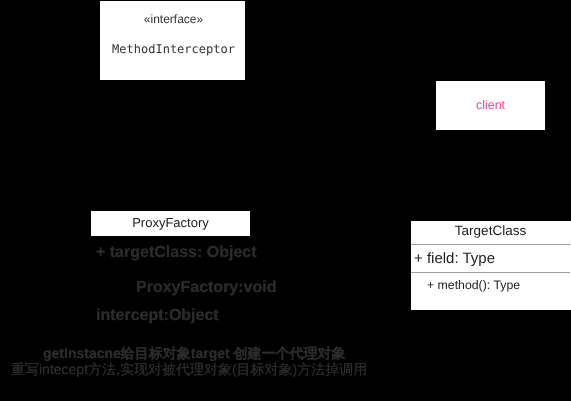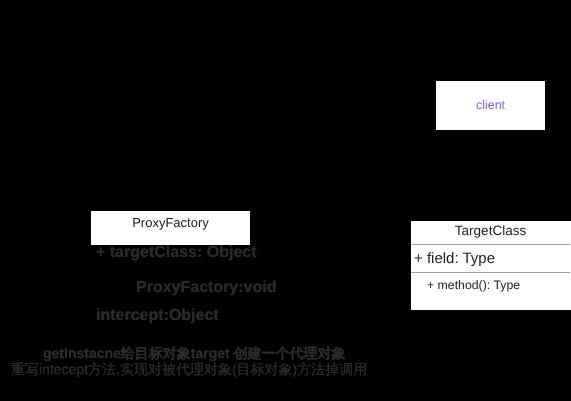--- a/index.html
+++ b/index.html
@@ -22,24 +22,24 @@
   
   #interface-node{left:100px;top:1px;width:145px;height:79px;}
   #interface-stereotype{left:1px;top:11px;width:145px;text-align:center;
                         font-size:12px;color:#333;}
   #interface-name{left:1px;top:41px;width:145px;text-align:center;
                   font-family:"DejaVu Sans Mono",monospace;font-size:12px;color:#333;}
 
   
   #client-node{left:436px;top:81px;width:109px;height:49px;}
   #client-name{left:0;top:17px;width:109px;text-align:center;
-               font-size:12.5px;color:#8b5cf6;}
+               font-size:12.5px;color:#ec4899;}
 
   
-  #proxyfactory-titlebar{left:91px;top:211px;width:159px;height:34px;}
+  #proxyfactory-titlebar{left:91px;top:211px;width:159px;height:25px;}
   #proxyfactory-title{left:0;top:4px;width:159px;text-align:center;
                       font-size:13px;color:#222;}
   .pf-dim{left:96px;font-size:16px;font-weight:bold;color:#2a2a2a;
           text-shadow:0 0 0.55px #2a2a2a;}
   #proxyfactory-attribute{top:244px;}
   #proxyfactory-op-0{top:279px;padding-left:40px;}
   #proxyfactory-op-1{top:293px;}
   #proxyfactory-op-2{top:307px;}
 
   
@@ -54,20 +54,24 @@
   
   .note{font-size:14px;color:#2b2b2b;text-shadow:0 0 0.55px #2b2b2b;}
   #note-line-0{left:43px;top:345px;font-weight:bold;}
   #note-line-1{left:11px;top:361px;}
 </style>
 </head>
 <body>
 
 <div class="canvas">
 
+  <div class="node" id="interface-node">
+    <div class="lbl" id="interface-stereotype">«interface»</div>
+    <div class="lbl" id="interface-name">MethodInterceptor</div>
+  </div>
 
   <div class="node" id="client-node">
     <div class="lbl" id="client-name">client</div>
   </div>
 
   <div class="node" id="proxyfactory-titlebar">
     <div class="lbl" id="proxyfactory-title">ProxyFactory</div>
   </div>
   <div class="lbl pf-dim" id="proxyfactory-attribute">+ targetClass: Object</div>
   <div class="lbl pf-dim" id="proxyfactory-op-0">ProxyFactory:void</div>

